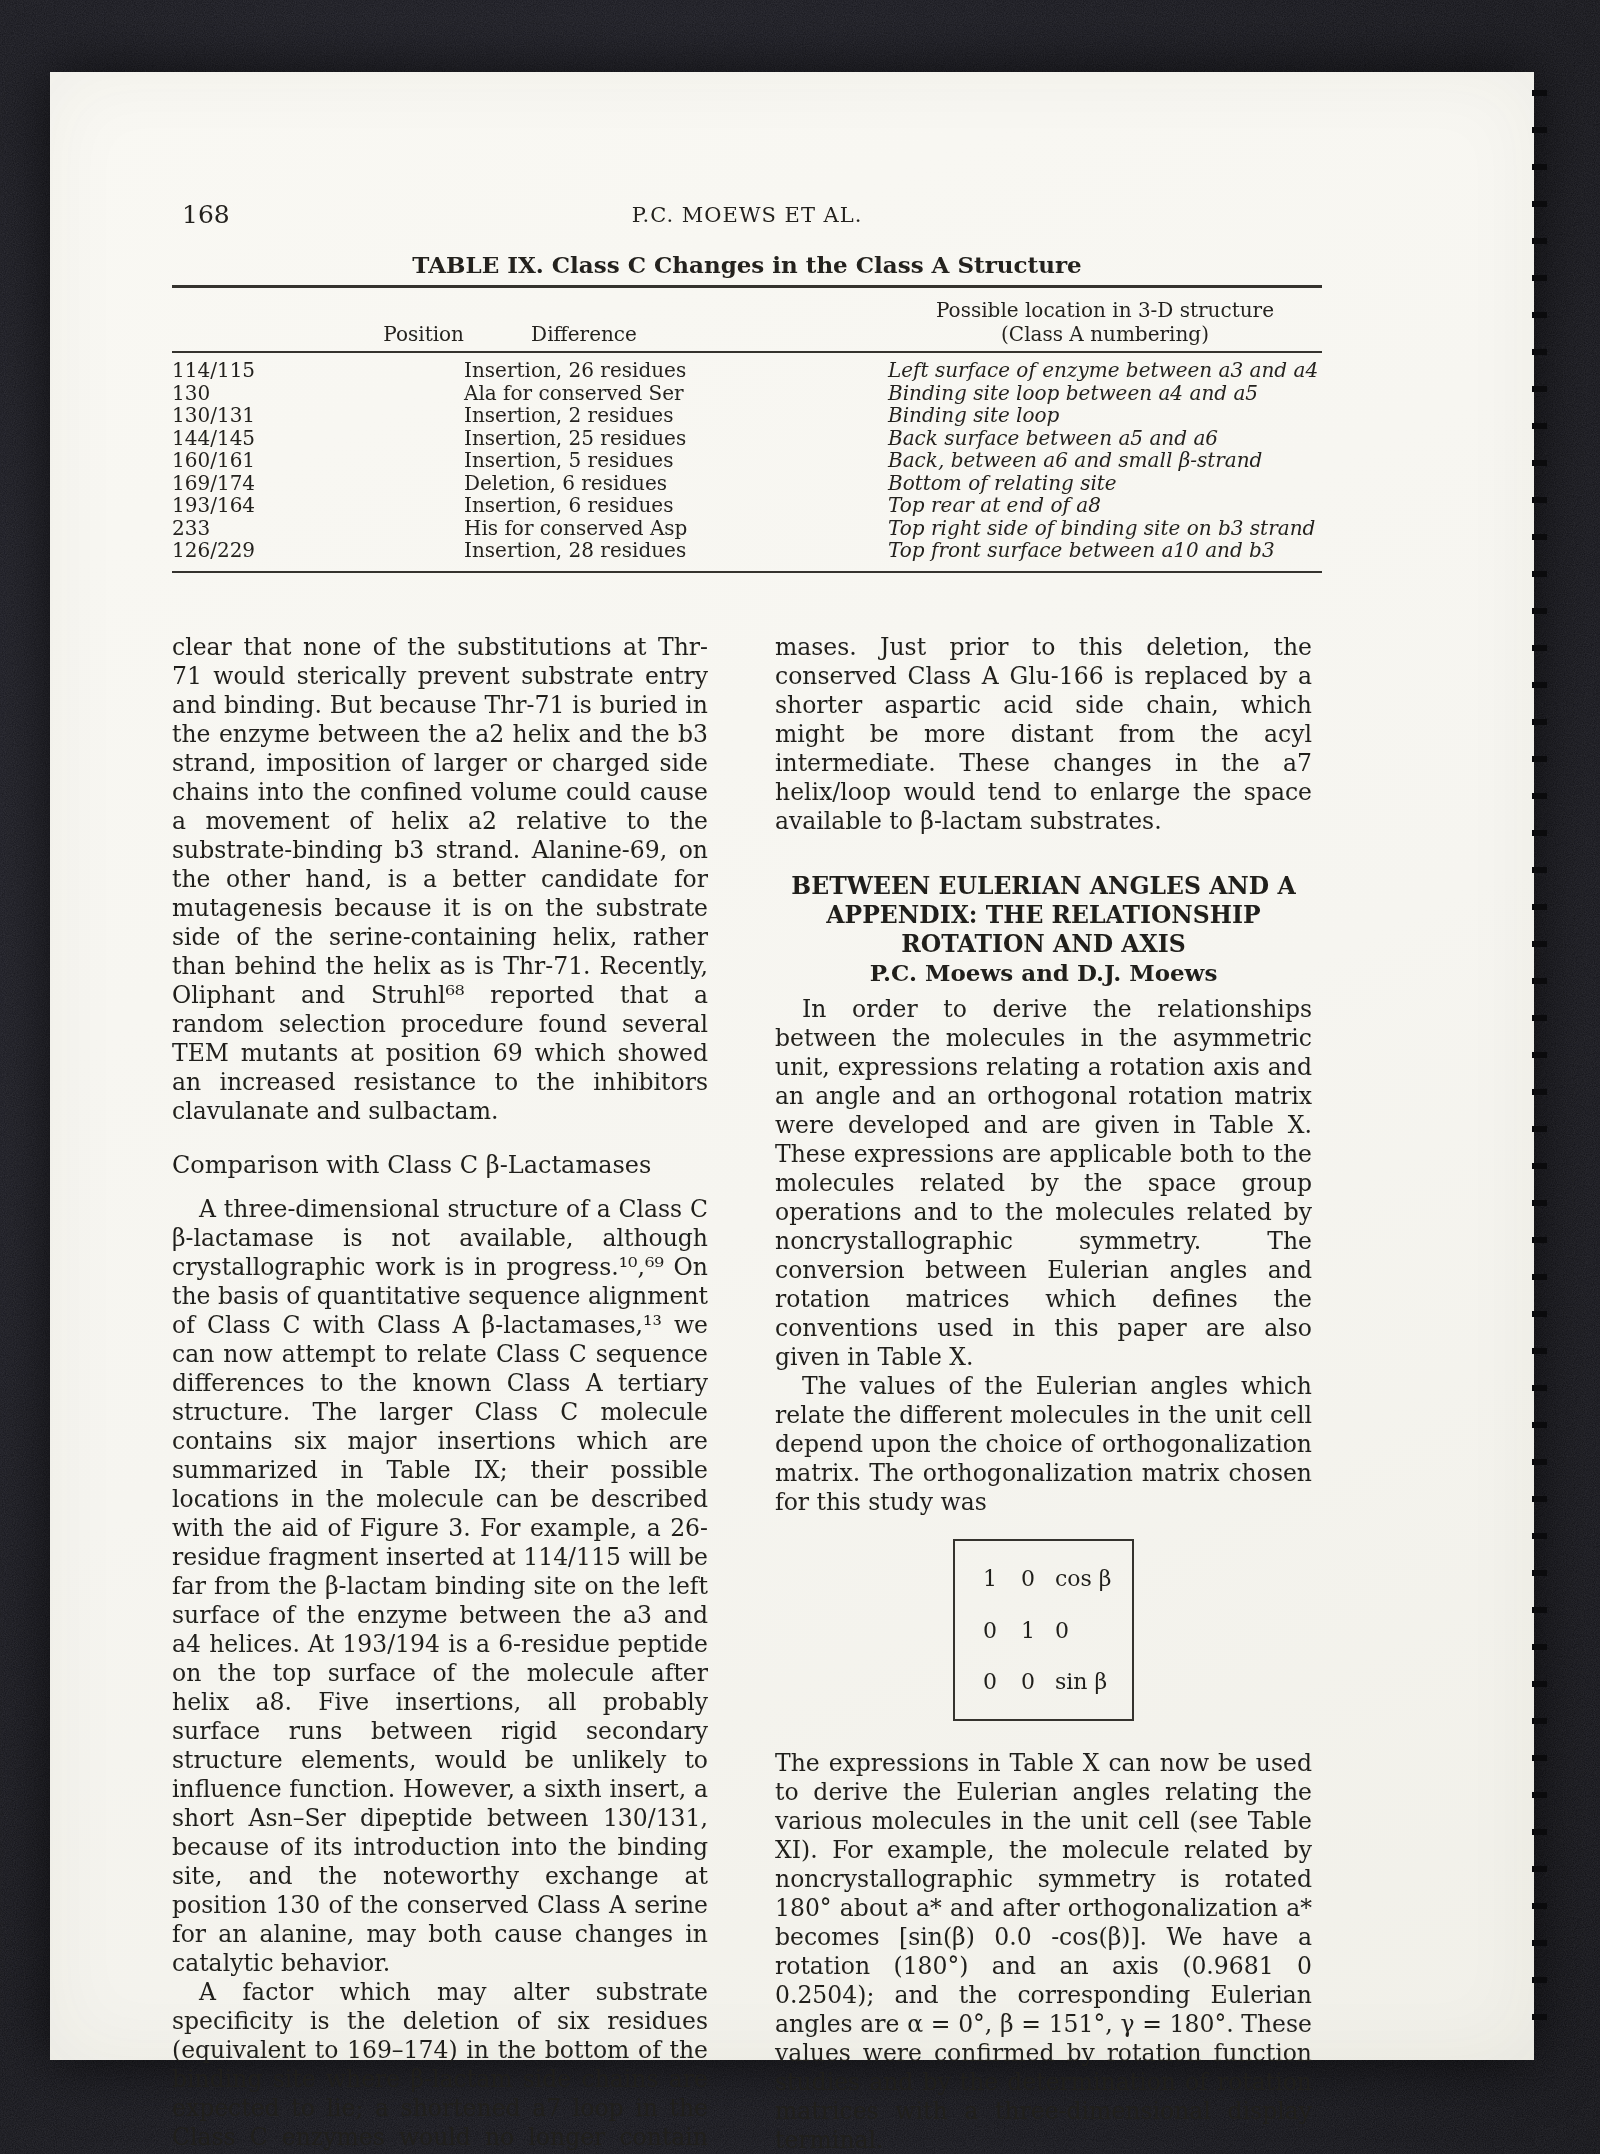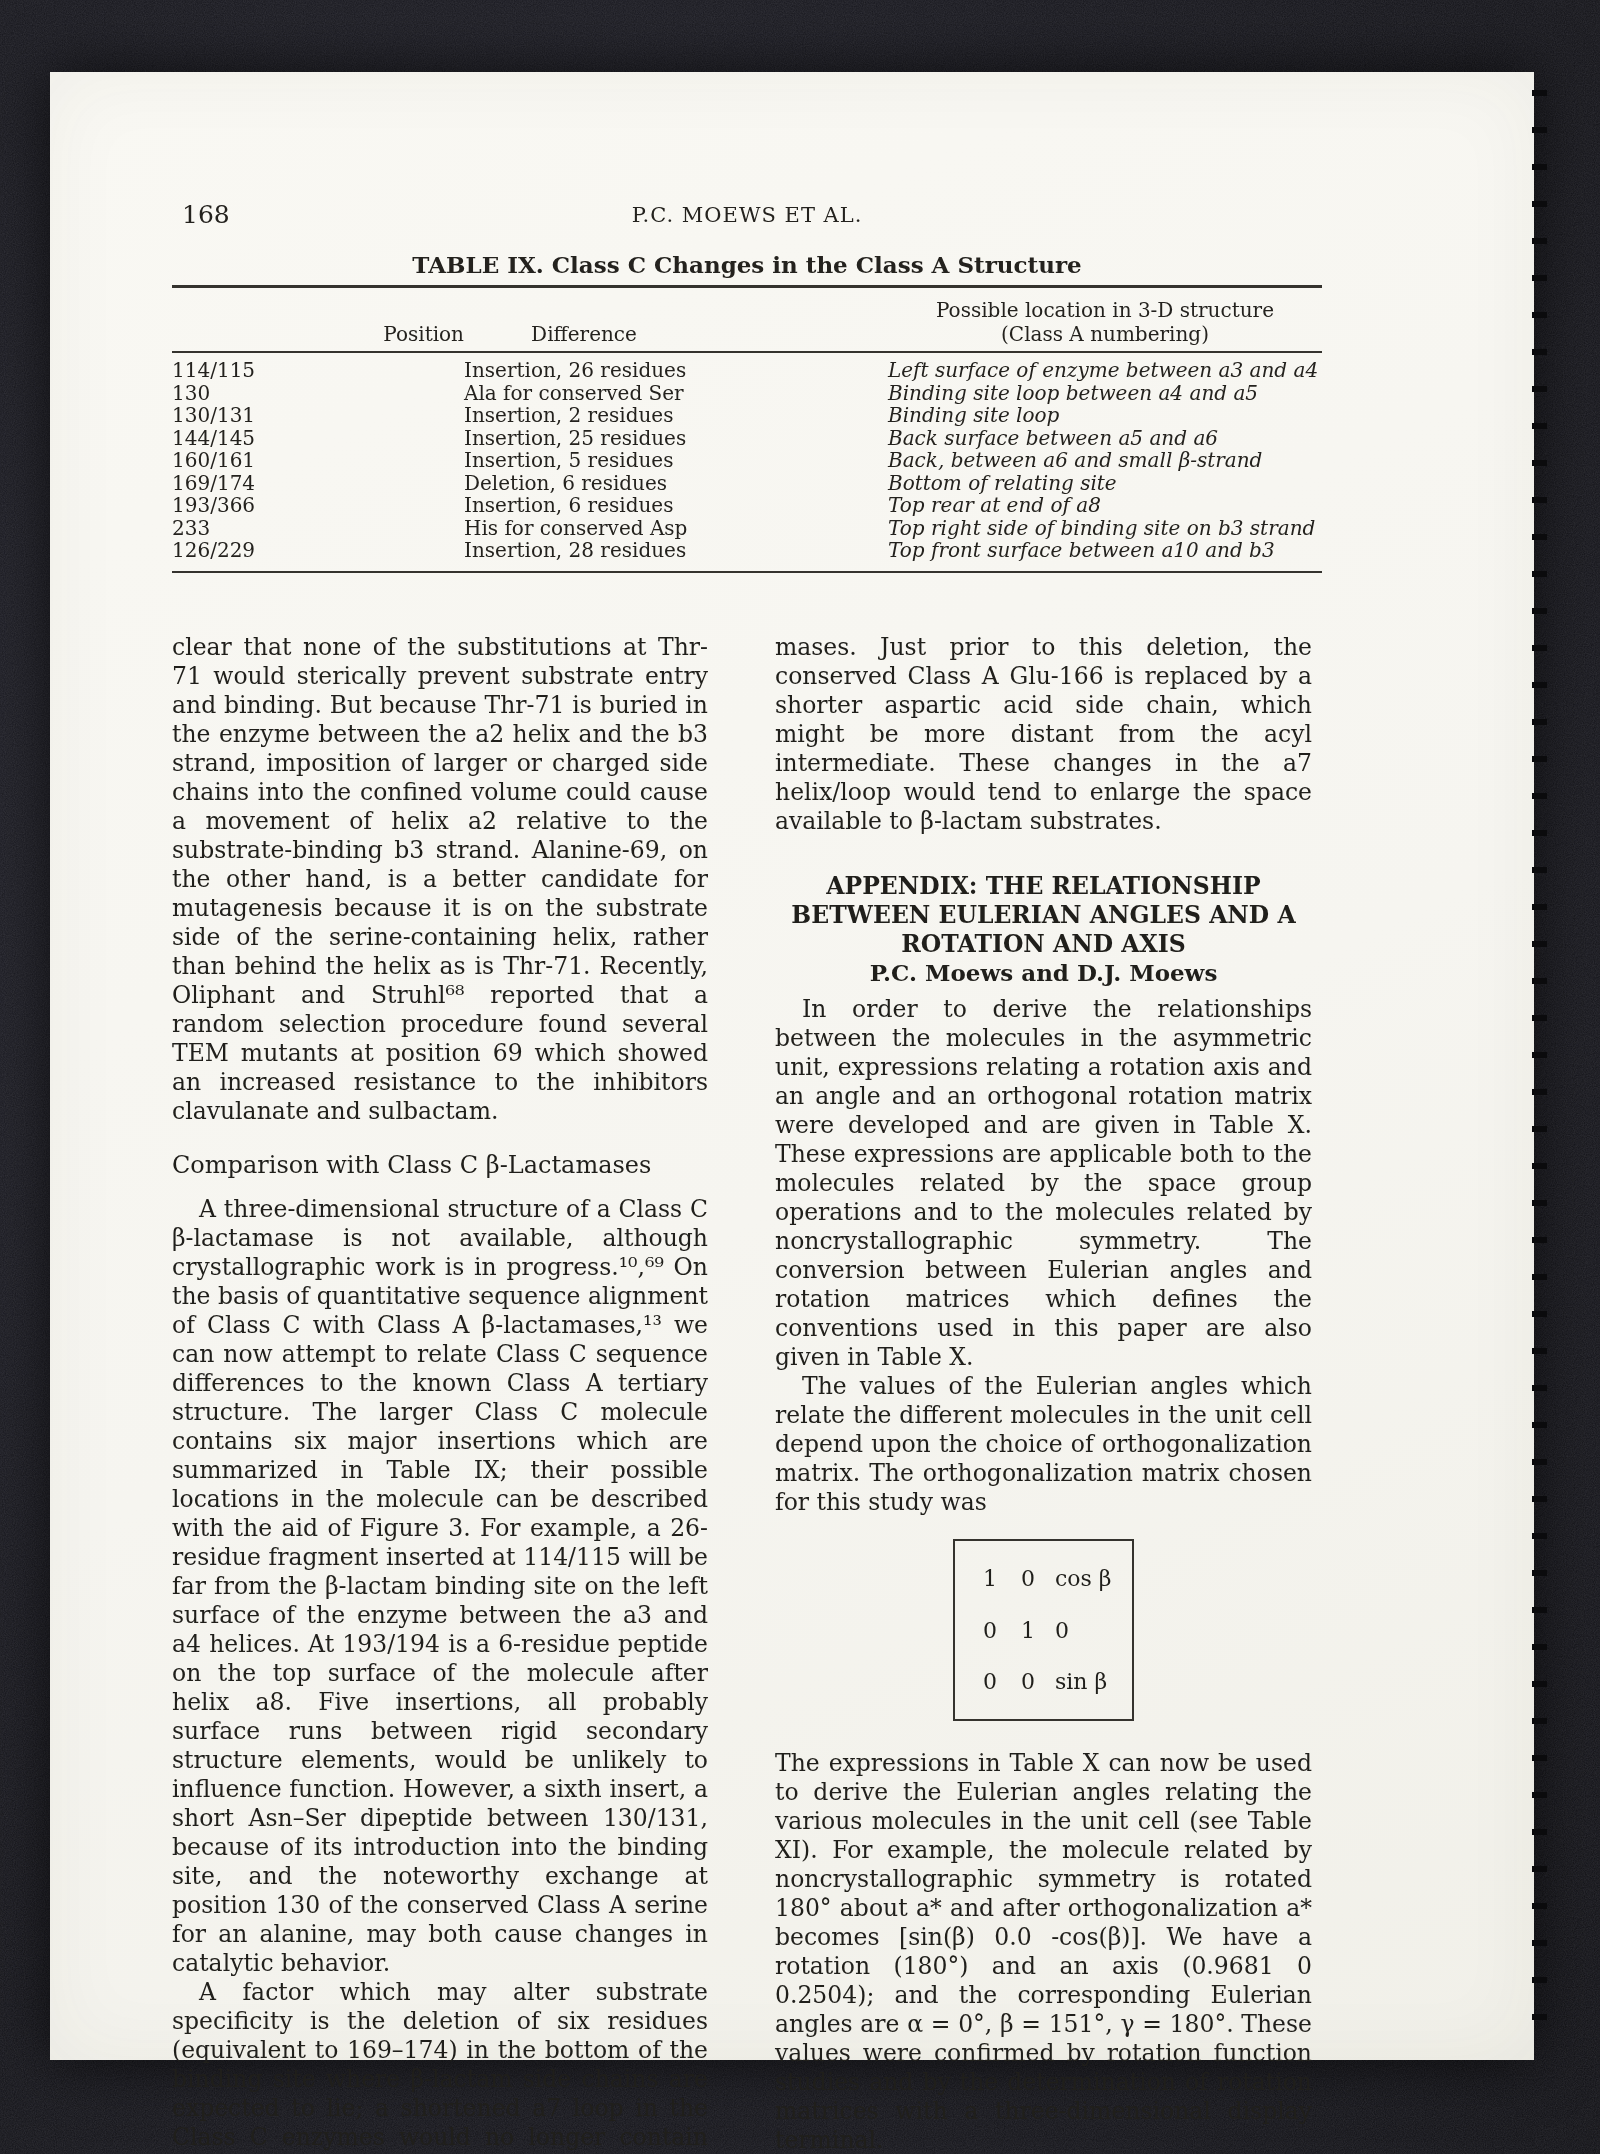--- a/index.html
+++ b/index.html
@@ -140,21 +140,21 @@
               <div class="c1">160/161</div>
               <div class="c2">Insertion, 5 residues</div>
               <div class="c3">Back, between a6 and small β-strand</div>
             </div>
             <div class="trow">
               <div class="c1">169/174</div>
               <div class="c2">Deletion, 6 residues</div>
               <div class="c3">Bottom of relating site</div>
             </div>
             <div class="trow">
-              <div class="c1">193/366</div>
+              <div class="c1">193/164</div>
               <div class="c2">Insertion, 6 residues</div>
               <div class="c3">Top rear at end of a8</div>
             </div>
             <div class="trow">
               <div class="c1">233</div>
               <div class="c2">His for conserved Asp</div>
               <div class="c3">Top right side of binding site on b3 strand</div>
             </div>
             <div class="trow">
               <div class="c1">126/229</div>
@@ -168,22 +168,22 @@
       <div class="col col-left">
         <p>clear that none of the substitutions at Thr-71 would sterically prevent substrate entry and binding. But because Thr-71 is buried in the enzyme between the a2 helix and the b3 strand, imposition of larger or charged side chains into the confined volume could cause a movement of helix a2 relative to the substrate-binding b3 strand. Alanine-69, on the other hand, is a better candidate for mutagenesis because it is on the substrate side of the serine-containing helix, rather than behind the helix as is Thr-71. Recently, Oliphant and Struhl⁶⁸ reported that a random selection procedure found several TEM mutants at position 69 which showed an increased resistance to the inhibitors clavulanate and sulbactam.</p>
         <div class="section-heading">Comparison with Class C β-Lactamases</div>
         <p class="ind">A three-dimensional structure of a Class C β-lactamase is not available, although crystallographic work is in progress.¹⁰,⁶⁹ On the basis of quantitative sequence alignment of Class C with Class A β-lactamases,¹³ we can now attempt to relate Class C sequence differences to the known Class A tertiary structure. The larger Class C molecule contains six major insertions which are summarized in Table IX; their possible locations in the molecule can be described with the aid of Figure 3. For example, a 26-residue fragment inserted at 114/115 will be far from the β-lactam binding site on the left surface of the enzyme between the a3 and a4 helices. At 193/194 is a 6-residue peptide on the top surface of the molecule after helix a8. Five insertions, all probably surface runs between rigid secondary structure elements, would be unlikely to influence function. However, a sixth insert, a short Asn–Ser dipeptide between 130/131, because of its introduction into the binding site, and the noteworthy exchange at position 130 of the conserved Class A serine for an alanine, may both cause changes in catalytic behavior.</p>
         <p class="ind">A factor which may alter substrate specificity is the deletion of six residues (equivalent to 169–174) in the bottom of the binding site where β-lactam side chains are expected to lie; a shortened a7 loop in the Class C enzymes would no longer contain the hydrophobic Leu-169 conserved in the Class A β-lacta-</p>
       </div>
 
       <div class="col col-right">
         <p>mases. Just prior to this deletion, the conserved Class A Glu-166 is replaced by a shorter aspartic acid side chain, which might be more distant from the acyl intermediate. These changes in the a7 helix/loop would tend to enlarge the space available to β-lactam substrates.</p>
         <div class="appendix-heading">
+          <div>BETWEEN EULERIAN ANGLES AND A</div>
           <div>APPENDIX: THE RELATIONSHIP</div>
-          <div>BETWEEN EULERIAN ANGLES AND A</div>
           <div>ROTATION AND AXIS</div>
         </div>
         <div class="appendix-authors">P.C. Moews and D.J. Moews</div>
         <p class="ind">In order to derive the relationships between the molecules in the asymmetric unit, expressions relating a rotation axis and an angle and an orthogonal rotation matrix were developed and are given in Table X. These expressions are applicable both to the molecules related by the space group operations and to the molecules related by noncrystallographic symmetry. The conversion between Eulerian angles and rotation matrices which defines the conventions used in this paper are also given in Table X.</p>
         <p class="ind">The values of the Eulerian angles which relate the different molecules in the unit cell depend upon the choice of orthogonalization matrix. The orthogonalization matrix chosen for this study was</p>
         <div class="matrix-box">
           <div class="matrix-row">
               <span>1</span>
               <span>0</span>
               <span>cos β</span>

